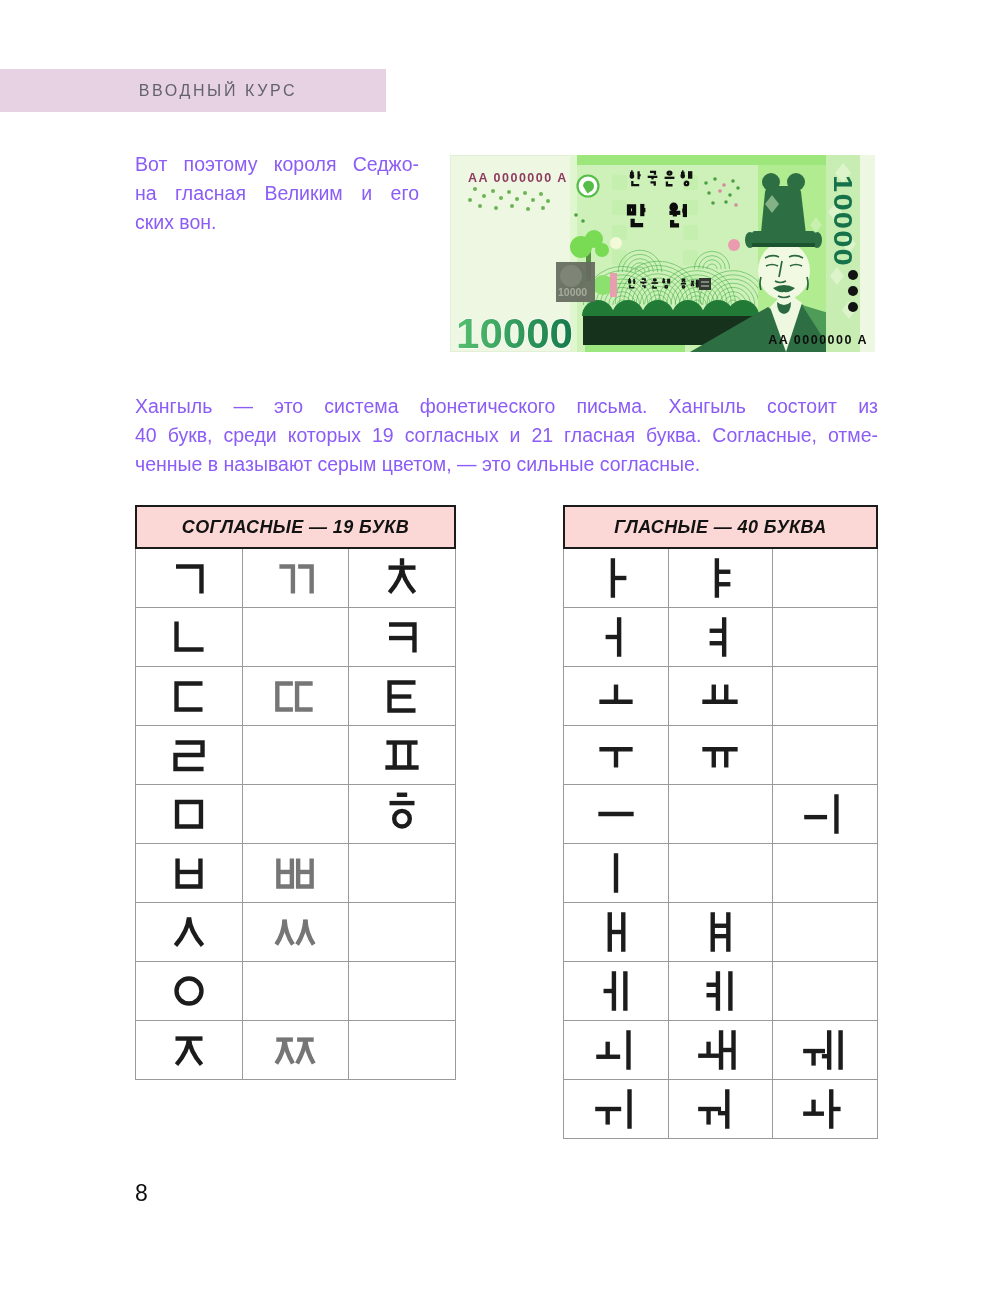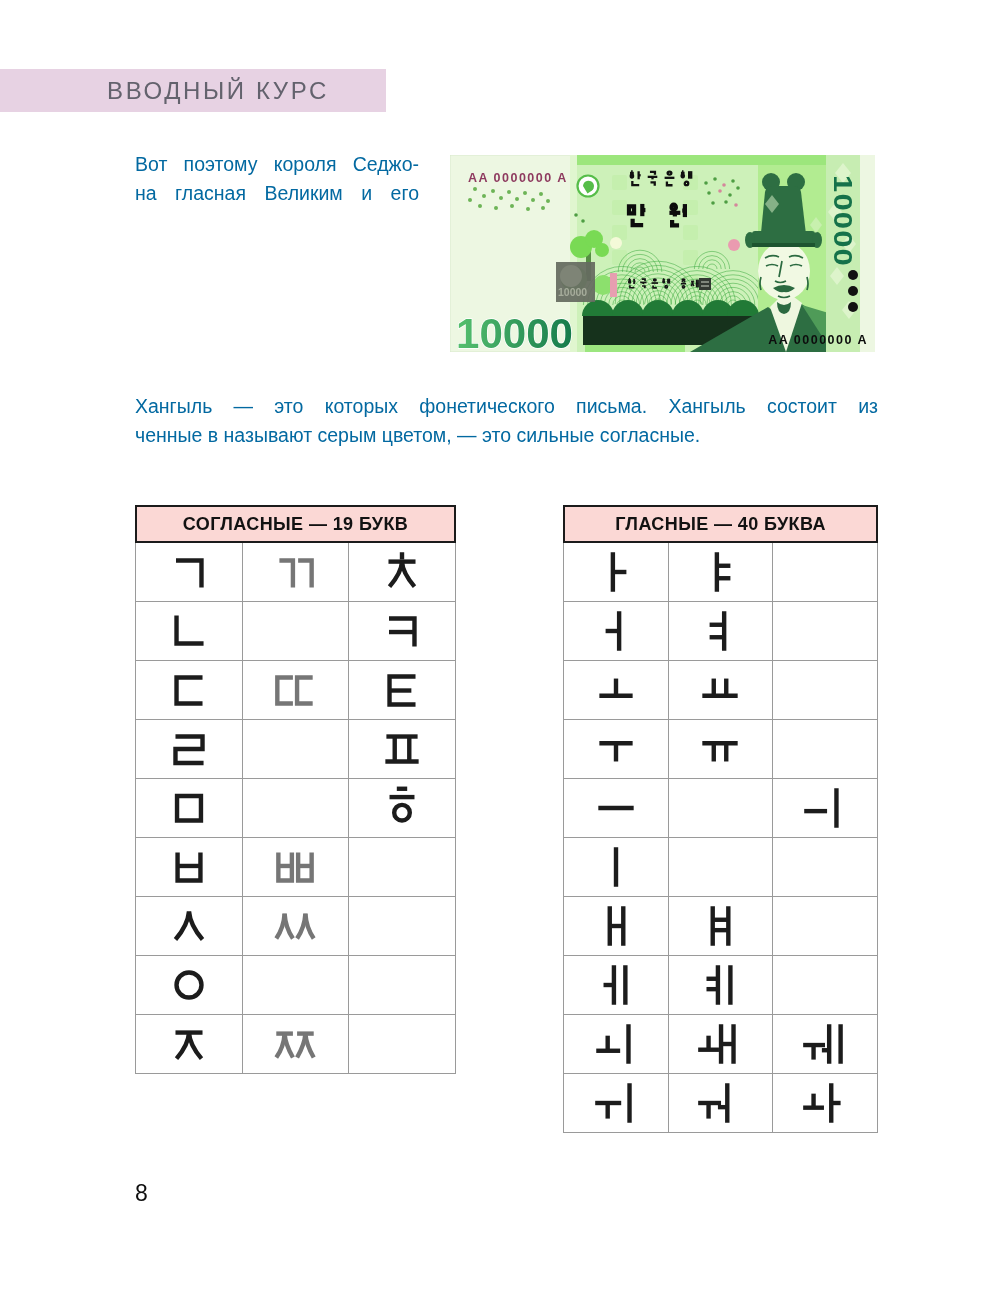--- a/index.html
+++ b/index.html
@@ -6,35 +6,35 @@
   body{
     width:986px;height:1299px;position:relative;background:#ffffff;
     font-family:"Liberation Sans", sans-serif;overflow:hidden;
   }
   .header-bar{
     position:absolute;left:0;top:69px;width:386px;height:43px;
     background:#e7d2e3;display:flex;align-items:center;justify-content:center;
     padding-left:50px;box-sizing:border-box;
   }
   .header-bar span{
-    font-size:24px;letter-spacing:2.6px;color:#63626d;font-weight:400;
+    font-size:16px;letter-spacing:2.6px;color:#63626d;font-weight:400;
   }
-  .para{position:absolute;color:#0369a1;font-size:19.5px;line-height:29px;}
+  .para{position:absolute;color:#8b5cf6;font-size:19.5px;line-height:29px;}
   .p1{left:135px;top:150px;width:284px;}
   .p2{left:135px;top:392px;width:743px;}
   .jline{text-align:justify;text-align-last:justify;white-space:normal;}
   .jline.last{text-align-last:left;}
   .banknote{position:absolute;left:450px;top:155px;width:425px;height:197px;}
   .ktable{position:absolute;}
   .ktable.consonants{left:135px;top:505px;width:321px;}
   .ktable.vowels{left:563px;top:505px;width:315px;}
   .ttitle{
-    height:38px;background:#fbd8d5;border:2px solid #1b1b1b;box-sizing:border-box;
+    height:44px;background:#fbd8d5;border:2px solid #1b1b1b;box-sizing:border-box;
     display:flex;align-items:center;justify-content:center;
-    font-weight:bold;font-size:18px;color:#121212;letter-spacing:0.4px;
+    font-weight:bold;font-size:18px;color:#121212;letter-spacing:0.4px;font-style:italic;
   }
   .tgrid{
     display:grid;grid-template-columns:repeat(3,1fr);gap:1px;
     background:#9a9a9a;border:1px solid #9a9a9a;border-top:none;box-sizing:border-box;
   }
   .cell{background:#ffffff;height:58px;display:flex;align-items:center;justify-content:center;}
   .jamo{width:52px;height:52px;display:block;}
   .jamo path{fill:none;stroke:#1c1c1c;stroke-width:4.4px;stroke-linecap:butt;stroke-linejoin:miter;}
   .jamo.strong path{stroke:#767676;}
   .pagenum{position:absolute;left:135px;top:1180px;font-size:23px;font-weight:500;color:#0f0f0f;}
@@ -51,20 +51,21 @@
 
 <div class="page">
 
   <div class="header-bar">
     <span>ВВОДНЫЙ КУРС</span>
   </div>
 
   <div class="para p1">
       <div class="jline">Вот поэтому короля Седжо-</div>
       <div class="jline">на гласная Великим и его</div>
+      <div class="jline last">ских вон.</div>
     </div>
 
   <svg class="banknote" viewBox="0 0 425 197">
     <defs>
       <linearGradient id="bigGrad" x1="0" y1="0" x2="1" y2="0">
         <stop offset="0" stop-color="#56c06e"></stop>
         <stop offset="1" stop-color="#157a4b"></stop>
       </linearGradient>
       <clipPath id="panelClip">
           <rect x="120" y="0" width="188" height="160"></rect>
@@ -335,21 +336,22 @@
     <g>
       <rect x="249" y="123" width="12" height="12" fill="#333a33"></rect>
       <line x1="251" y1="127" x2="259" y2="127" stroke="#cdd4c6" stroke-width="1"></line>
       <line x1="251" y1="131" x2="259" y2="131" stroke="#cdd4c6" stroke-width="1"></line>
     </g>
 
     <text class="bn-serial-bottom" x="418" y="189" text-anchor="end">AA 0000000 A</text>
   </svg>
 
   <div class="para p2">
-      <div class="jline">Хангыль — это которых фонетического письма. Хангыль состоит из</div>
+      <div class="jline">Хангыль — это система фонетического письма. Хангыль состоит из</div>
+      <div class="jline">40 букв, среди которых 19 согласных и 21 гласная буква. Согласные, отме-</div>
       <div class="jline last">ченные в называют серым цветом, — это сильные согласные.</div>
     </div>
 
   <div class="ktable consonants">
     <div class="ttitle">СОГЛАСНЫЕ — 19 БУКВ</div>
     <div class="tgrid">
         <div class="cell">
           <svg viewBox="0 0 100 100" class="jamo">
             <path d="M25 28 H74 V80" vector-effect="non-scaling-stroke"></path>
           </svg>

